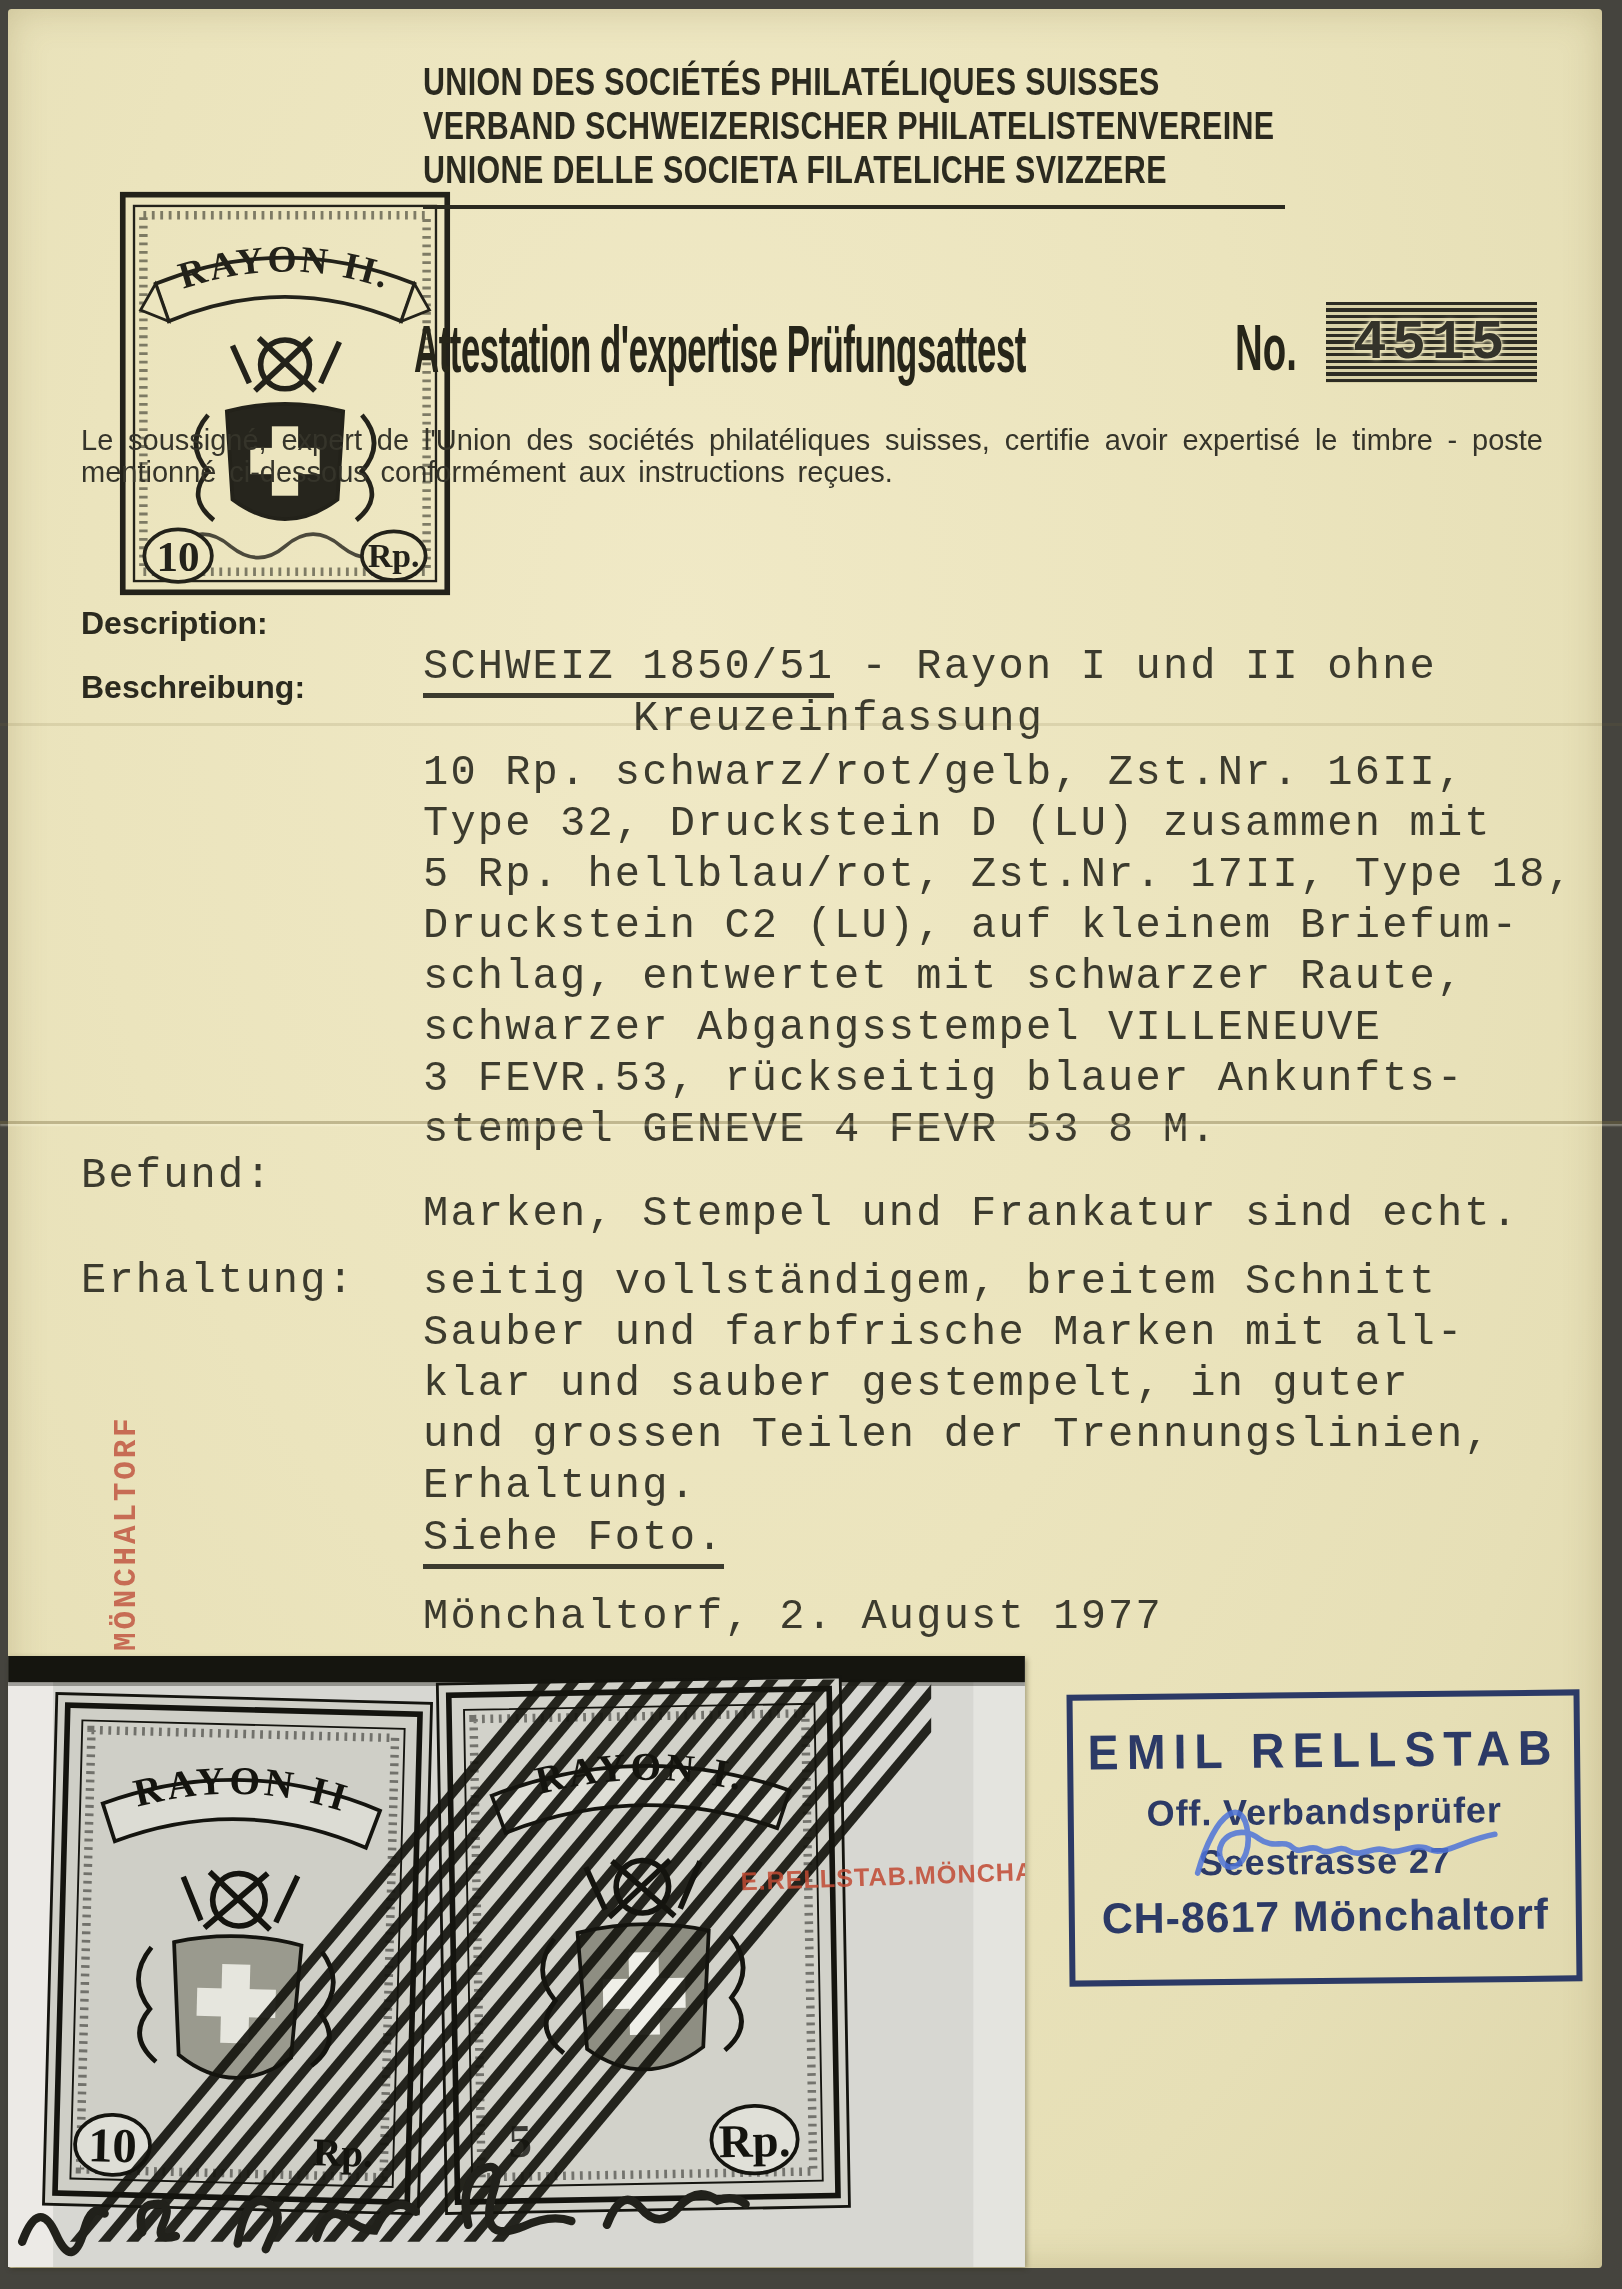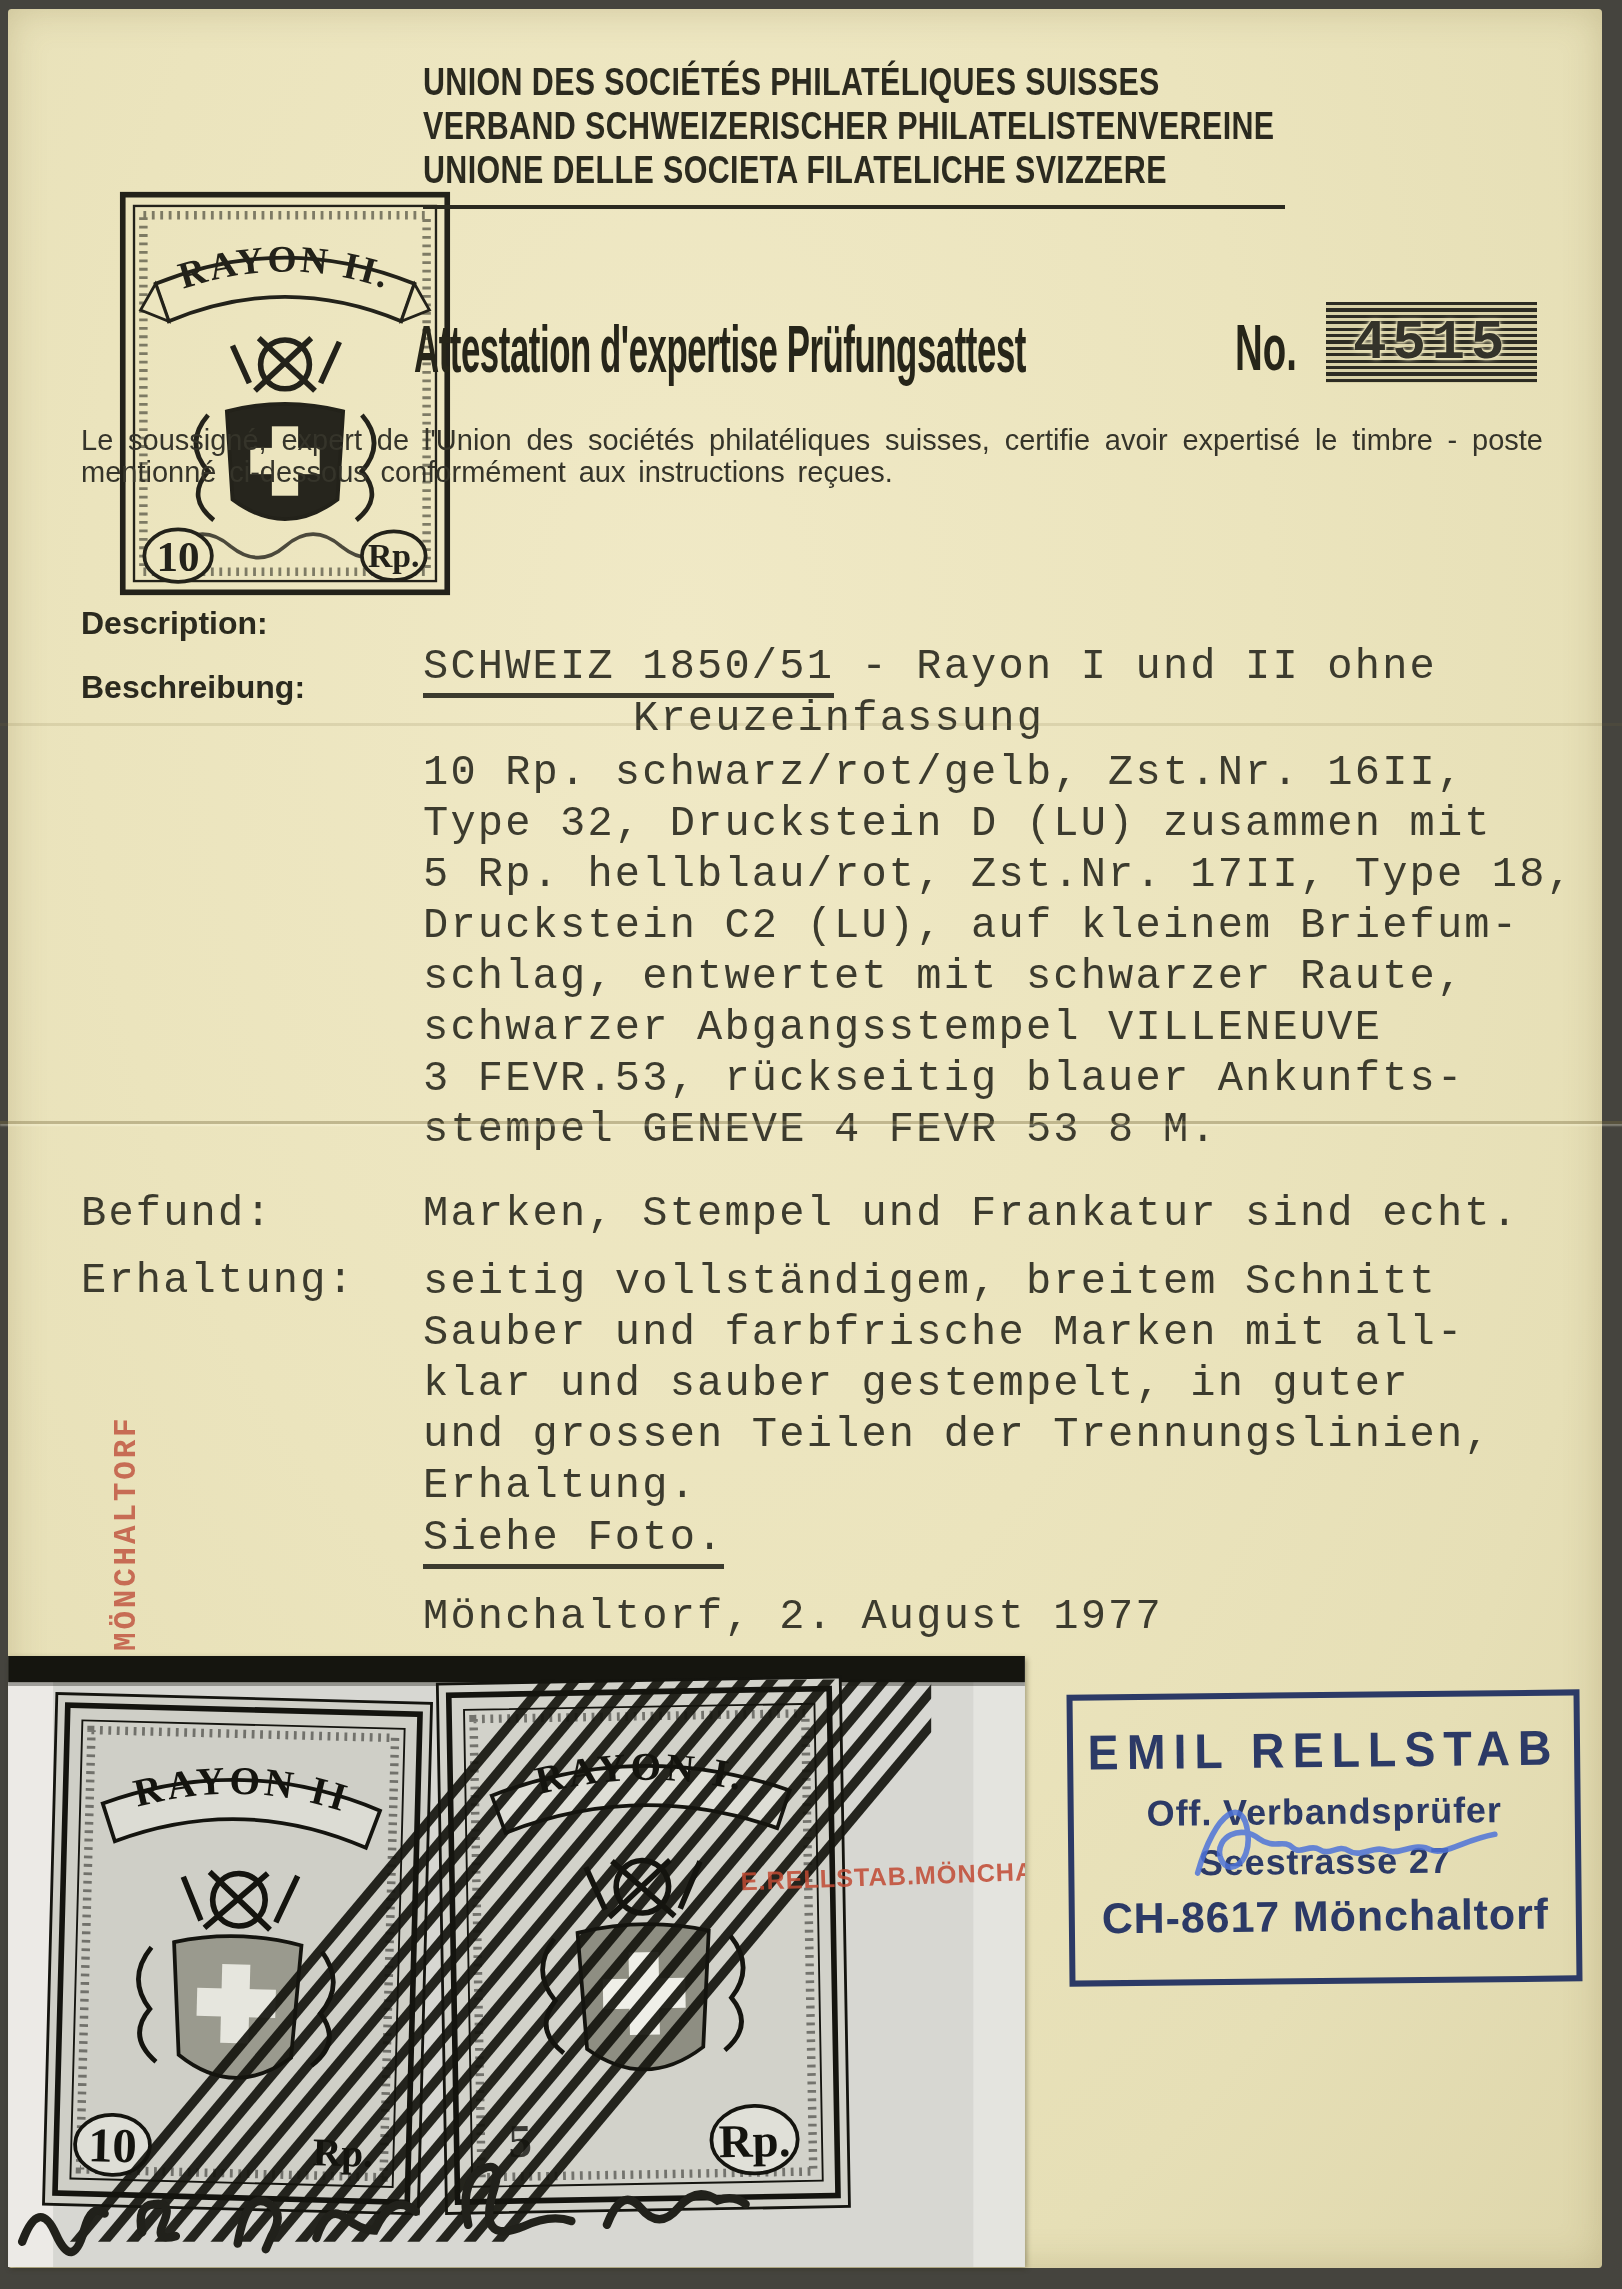--- a/index.html
+++ b/index.html
@@ -125,21 +125,21 @@
     <div>Druckstein C2 (LU), auf kleinem Briefum-</div>
     <div>schlag, entwertet mit schwarzer Raute,</div>
     <div>schwarzer Abgangsstempel VILLENEUVE</div>
     <div>3 FEVR.53, rückseitig blauer Ankunfts-</div>
     <div>stempel GENEVE 4 FEVR 53 8 M.</div>
   </div>
 
   <div class="abs crease" style="top:723px;background:rgba(120,108,62,0.15);"></div>
   <div class="abs crease" style="top:1121px;background:rgba(120,108,62,0.38);box-shadow:0 1.9px 1.9px rgba(255,252,230,0.35);"></div>
 
-  <div class="abs tw nw" style="left:81px;top:1190px;">Befund:</div>
+  <div class="abs tw nw" style="left:81px;top:1152px;">Befund:</div>
   <div class="abs tw nw" style="left:423px;top:1190px;">Marken, Stempel und Frankatur sind echt.</div>
 
   <div class="abs tw nw" style="left:81px;top:1257px;">Erhaltung:</div>
   <div class="abs tw tw-lines" style="left:423px;top:1257px;">
     <div>seitig vollständigem, breitem Schnitt</div>
     <div>Sauber und farbfrische Marken mit all-</div>
     <div>klar und sauber gestempelt, in guter</div>
     <div>und grossen Teilen der Trennungslinien,</div>
     <div>Erhaltung.</div>
   </div>

